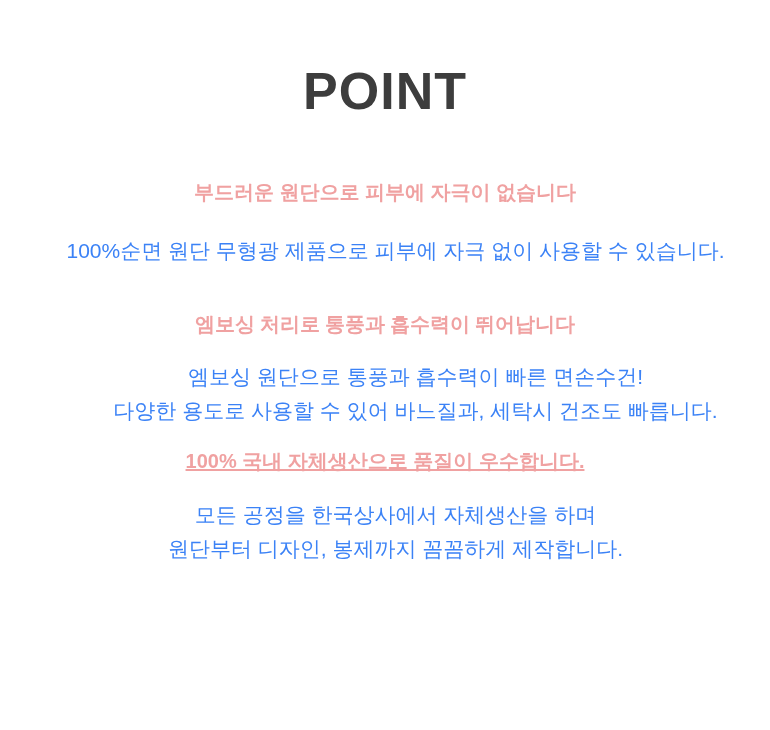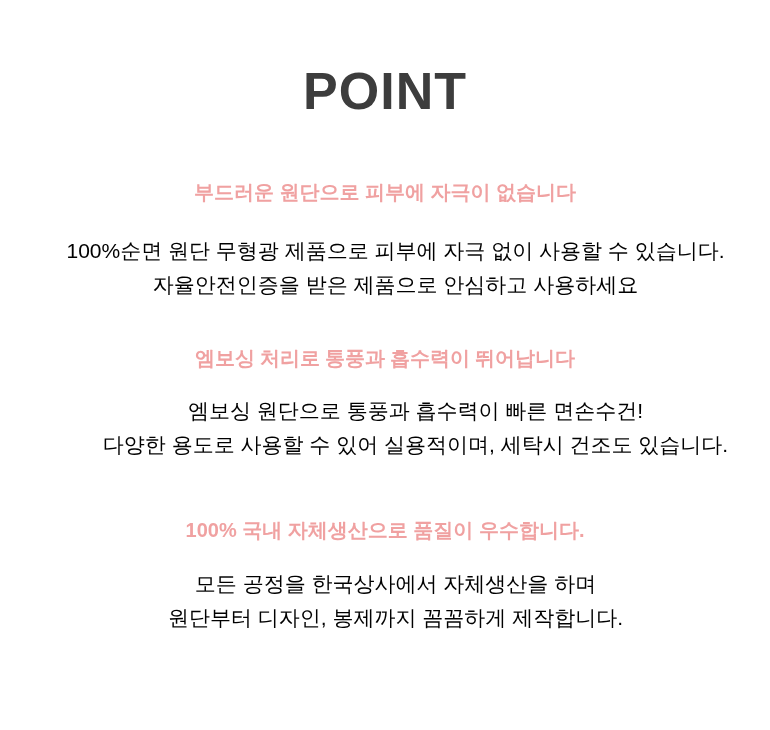--- a/index.html
+++ b/index.html
@@ -20,53 +20,52 @@
     font-weight: bold;
     letter-spacing: 1px;
     color: #3d3d3d;
   }
   .heading {
     font-size: 20px;
     line-height: 30px;
     font-weight: bold;
     color: #f0a1a1;
   }
-  .body-lines { color: #000000; padding-left: 21px; }
+  .body-lines { color: #3b82f6; padding-left: 21px; }
   .body-lines p {
     font-size: 21px;
     line-height: 34px;
     font-weight: normal;
   }
   .sec-1 .heading { margin-top: 60px; }
   .sec-1 .body-lines { margin-top: 27px; }
   .sec-2 .heading { margin-top: 41px; font-family: Liberation Serif, serif; }
   .sec-2 .body-lines { margin-top: 21px; margin-left: 40px; }
-  .sec-3 .heading { margin-top: 53px; }
+  .sec-3 .heading { margin-top: 18px; text-decoration: underline; }
   .sec-3 .body-lines { margin-top: 22px; }
 </style>
 </head>
 <body>
 
 <div class="page">
 
   <h1 class="title">POINT</h1>
 
   <section class="sec-1">
     <h2 class="heading">부드러운 원단으로 피부에 자극이 없습니다</h2>
     <div class="body-lines">
       <p>100%순면 원단 무형광 제품으로 피부에 자극 없이 사용할 수 있습니다.</p>
-      <p>자율안전인증을 받은 제품으로 안심하고 사용하세요</p>
     </div>
   </section>
 
   <section class="sec-2">
     <h2 class="heading">엠보싱 처리로 통풍과 흡수력이 뛰어납니다</h2>
     <div class="body-lines">
       <p>엠보싱 원단으로 통풍과 흡수력이 빠른 면손수건!</p>
-      <p>다양한 용도로 사용할 수 있어 실용적이며, 세탁시 건조도 있습니다.</p>
+      <p>다양한 용도로 사용할 수 있어 바느질과, 세탁시 건조도 빠릅니다.</p>
     </div>
   </section>
 
   <section class="sec-3">
     <h2 class="heading">100% 국내 자체생산으로 품질이 우수합니다.</h2>
     <div class="body-lines">
       <p>모든 공정을 한국상사에서 자체생산을 하며</p>
       <p>원단부터 디자인, 봉제까지 꼼꼼하게 제작합니다.</p>
     </div>
   </section>

